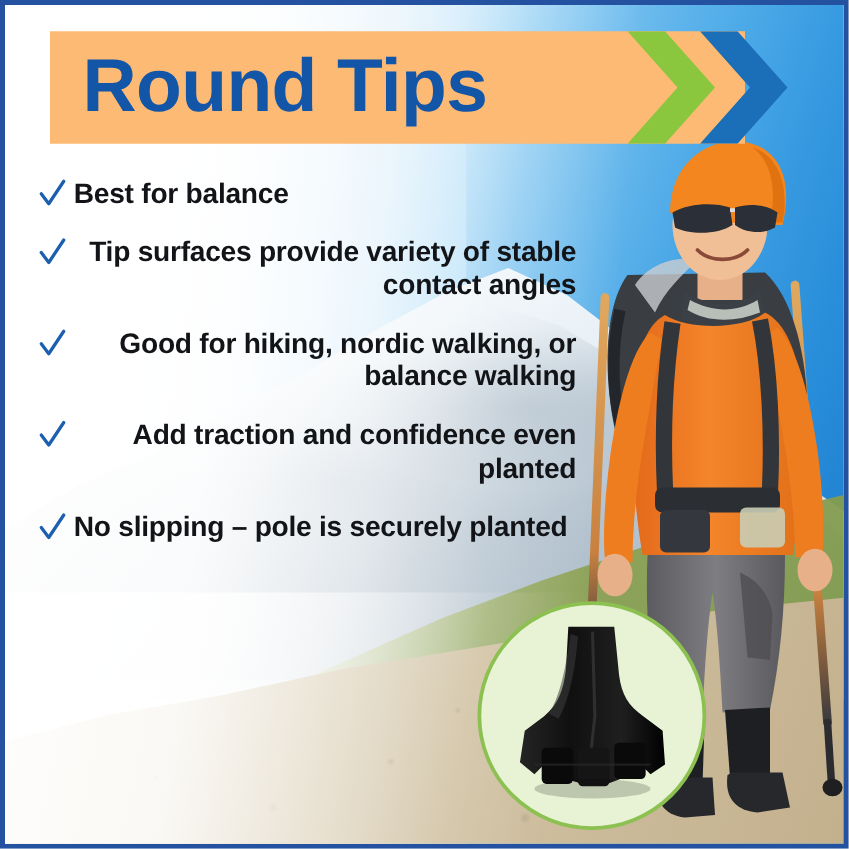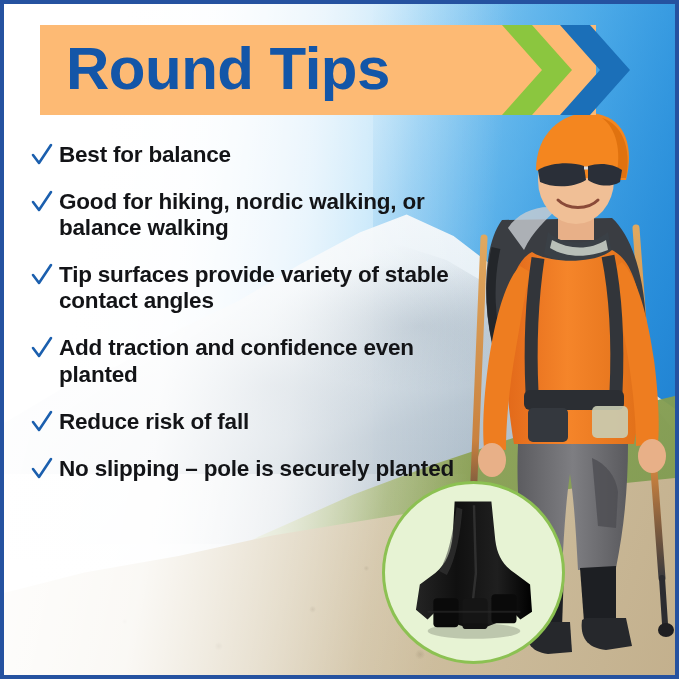--- a/index.html
+++ b/index.html
@@ -186,20 +186,21 @@
     position: absolute;
     left: 27px;
     top: 138px;
     width: 430px;
     z-index: 5;
   }
   .bullet {
     display: flex;
     align-items: flex-start;
     margin-bottom: 21px;
+    text-align: right;
   }
   .bullet:last-child { margin-bottom: 0; }
   .check {
     flex: 0 0 auto;
     width: 22px;
     height: 26px;
     margin-right: 6px;
     color: #1b5fae;
   }
   .check svg { display: block; width: 100%; height: 100%; }
@@ -345,50 +346,42 @@
       </span>
       <span class="bullet-text">Best for balance</span>
     </div>
 
     <div class="bullet">
       <span class="check">
         <svg viewBox="0 0 22 26" xmlns="http://www.w3.org/2000/svg">
           <path d="M2 13 L8 21 L20 3" stroke="currentColor" stroke-width="2.6" fill="none" stroke-linecap="round" stroke-linejoin="round"></path>
         </svg>
       </span>
-      <span class="bullet-text">Good for hiking, nordic walking, or balance walking</span>
+      <span class="bullet-text">Tip surfaces provide variety of stable contact angles</span>
     </div>
 
     <div class="bullet">
       <span class="check">
         <svg viewBox="0 0 22 26" xmlns="http://www.w3.org/2000/svg">
           <path d="M2 13 L8 21 L20 3" stroke="currentColor" stroke-width="2.6" fill="none" stroke-linecap="round" stroke-linejoin="round"></path>
         </svg>
       </span>
-      <span class="bullet-text">Tip surfaces provide variety of stable contact angles</span>
+      <span class="bullet-text">Good for hiking, nordic walking, or balance walking</span>
     </div>
 
 
     <div class="bullet">
       <span class="check">
         <svg viewBox="0 0 22 26" xmlns="http://www.w3.org/2000/svg">
           <path d="M2 13 L8 21 L20 3" stroke="currentColor" stroke-width="2.6" fill="none" stroke-linecap="round" stroke-linejoin="round"></path>
         </svg>
       </span>
       <span class="bullet-text">Add traction and confidence even planted</span>
     </div>
 
-    <div class="bullet">
-      <span class="check">
-        <svg viewBox="0 0 22 26" xmlns="http://www.w3.org/2000/svg">
-          <path d="M2 13 L8 21 L20 3" stroke="currentColor" stroke-width="2.6" fill="none" stroke-linecap="round" stroke-linejoin="round"></path>
-        </svg>
-      </span>
-      <span class="bullet-text">Reduce risk of fall</span>
-    </div>
 
     <div class="bullet">
       <span class="check">
         <svg viewBox="0 0 22 26" xmlns="http://www.w3.org/2000/svg">
           <path d="M2 13 L8 21 L20 3" stroke="currentColor" stroke-width="2.6" fill="none" stroke-linecap="round" stroke-linejoin="round"></path>
         </svg>
       </span>
       <span class="bullet-text">No slipping – pole is securely planted</span>
     </div>
 

